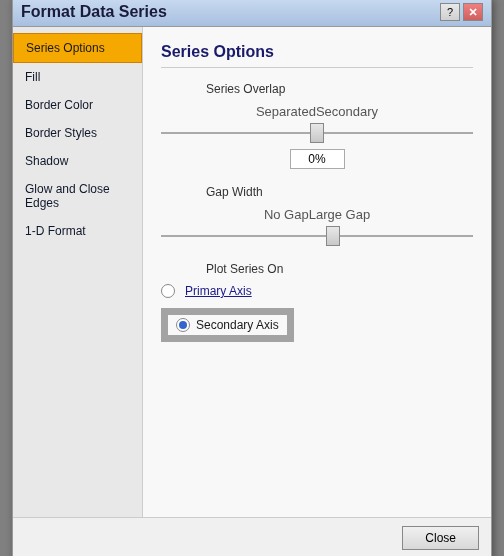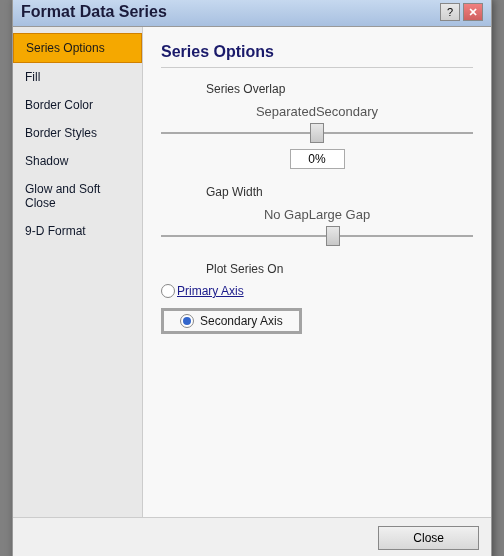--- a/index.html
+++ b/index.html
@@ -174,21 +174,21 @@
     }
 
     .radio-group {
       margin-top: 8px;
     }
 
     .radio-item {
       display: flex;
       align-items: center;
       margin-bottom: 10px;
-      gap: 2px;
+      gap: 10px;
     }
 
     .radio-item label {
       font-size: 12px;
       cursor: pointer;
       color: #1a1a8a;
       text-decoration: underline;
     }
 
     .radio-item.selected label {
@@ -208,37 +208,37 @@
     }
 
     .radio-inner {
       width: 8px;
       height: 8px;
       border-radius: 50%;
       background: #3366cc;
     }
 
     .selected-radio-box {
-      border: 3px solid #a3a3a3;
-      padding: 3px 16px;
+      border: 7px solid #a3a3a3;
+      padding: 3px 8px;
       display: inline-flex;
       align-items: center;
       gap: 6px;
     }
 
     .dialog-footer {
       padding: 8px 12px;
       display: flex;
       justify-content: flex-end;
       border-top: 1px solid #ccc;
       background: #f0f0f0;
     }
 
     .close-button {
-      padding: 4px 34px;
+      padding: 4px 22px;
       background: linear-gradient(to bottom, #f0f0f0, #d8d8d8);
       border: 1px solid #888;
       cursor: pointer;
       font-size: 12px;
     }
   </style>
 </head>
 <body>
 
 <div class="dialog">
@@ -250,22 +250,22 @@
     </div>
   </div>
 
   <div class="dialog-body">
     <div class="sidebar">
       <div class="sidebar-item active">Series Options</div>
       <div class="sidebar-item">Fill</div>
       <div class="sidebar-item">Border Color</div>
       <div class="sidebar-item">Border Styles</div>
       <div class="sidebar-item">Shadow</div>
-      <div class="sidebar-item">Glow and Soft Close</div>
-      <div class="sidebar-item">9-D Format</div>
+      <div class="sidebar-item">Glow and Close Edges</div>
+      <div class="sidebar-item">1-D Format</div>
     </div>
 
     <div class="content">
       <div class="content-title">Series Options</div>
 
       <div class="slider-section">
         <div class="section-label">Series Overlap</div>
         <div class="slider-row">
           <span>Separated</span>
           <span>Secondary</span>

